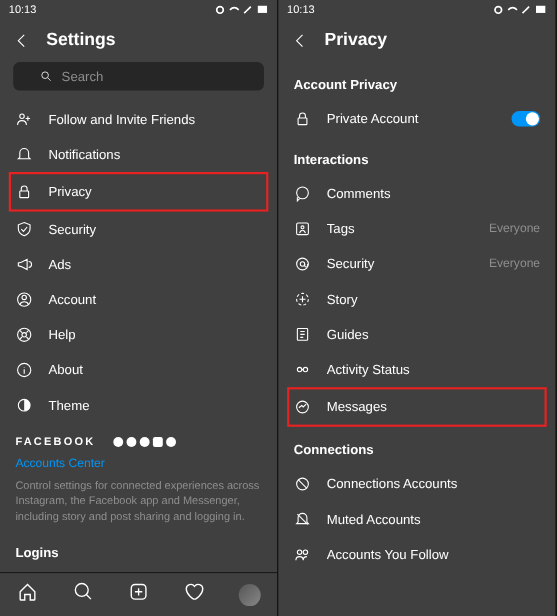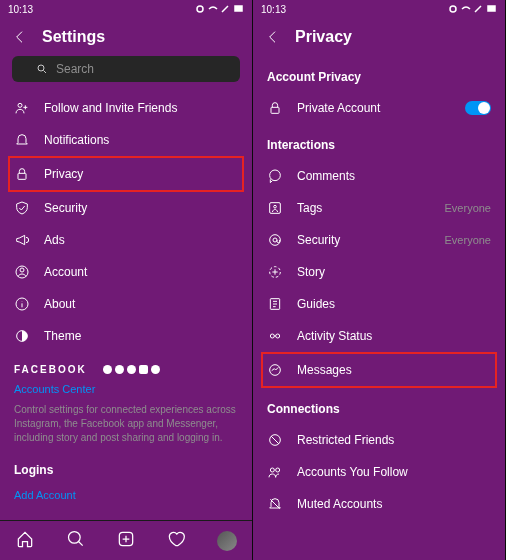--- a/index.html
+++ b/index.html
@@ -1,17 +1,17 @@
 <!DOCTYPE html>
 <html><head>
 <meta charset="utf-8">
 <style>
 *{margin:0;padding:0;box-sizing:border-box;font-family:-apple-system,BlinkMacSystemFont,sans-serif}
 body{background:#000;color:#fff;width:506px;height:560px;display:flex;overflow:hidden}
-.pane{width:253px;height:560px;background:#701a75;display:flex;flex-direction:column;border-right:1px solid #0a0a0a}
+.pane{width:253px;height:560px;background:#404040;display:flex;flex-direction:column;border-right:1px solid #0a0a0a}
 .status{display:flex;justify-content:space-between;align-items:center;padding:4px 8px;font-size:10px;height:18px}
 .status-right{display:flex;gap:3px;align-items:center}
 .status-right svg{width:10px;height:10px}
 .header{display:flex;align-items:center;gap:14px;padding:8px 12px;height:38px}
 .header-title{font-size:16px;font-weight:700}
 .content{flex:1;overflow-y:auto;padding:0 12px}
 .content::-webkit-scrollbar{width:0}
 .search{background:#262626;border-radius:6px;display:flex;align-items:center;gap:8px;padding:6px 24px;margin-bottom:10px;color:#8e8e8e;font-size:12px}
 .row{display:flex;align-items:center;gap:14px;padding:8px 2px;font-size:12px}
 .row-val{margin-left:auto;color:#8e8e8e;font-size:11px}
@@ -102,20 +102,28 @@
       <svg class="ico" viewBox="0 0 24 24">
           <circle cx="12" cy="12" r="9"></circle>
           <circle cx="12" cy="9" r="3"></circle>
           <path d="M6 19c1-3 4-4 6-4s5 1 6 4"></path>
         </svg>
       <span>Account</span>
     </div>
     <div class="row">
       <svg class="ico" viewBox="0 0 24 24">
           <circle cx="12" cy="12" r="9"></circle>
+          <circle cx="12" cy="12" r="3"></circle>
+          <path d="M6 6l3 3 M18 6l-3 3 M6 18l3-3 M18 18l-3-3"></path>
+        </svg>
+      <span>Help</span>
+    </div>
+    <div class="row">
+      <svg class="ico" viewBox="0 0 24 24">
+          <circle cx="12" cy="12" r="9"></circle>
           <path d="M12 8v.5 M12 11v6"></path>
         </svg>
       <span>About</span>
     </div>
     <div class="row">
       <svg class="ico" viewBox="0 0 24 24">
           <circle cx="12" cy="12" r="8"></circle>
           <path d="M12 4a8 8 0 010 16" fill="#fff" stroke="none"></path>
         </svg>
       <span>Theme</span>
@@ -244,31 +252,31 @@
           <path d="M7 13l4-3 2 2 4-4"></path>
         </svg>
       <span>Messages</span>
     </div>
     <div class="section">Connections</div>
     <div class="row">
       <svg class="ico" viewBox="0 0 24 24">
           <circle cx="12" cy="12" r="8"></circle>
           <path d="M6 6l12 12"></path>
         </svg>
-      <span>Restricted Friends</span>
+      <span>Connections Accounts</span>
+    </div>
+    <div class="row">
+      <svg class="ico" viewBox="0 0 24 24">
+          <path d="M6 16V10a6 6 0 0112 0v6l2 2H4l2-2z"></path>
+          <path d="M5 5l14 14"></path>
+        </svg>
+      <span>Muted Accounts</span>
     </div>
     <div class="row">
       <svg class="ico" viewBox="0 0 24 24">
           <circle cx="8" cy="9" r="3"></circle>
           <circle cx="16" cy="9" r="3"></circle>
           <path d="M3 20c0-3 2-5 5-5s5 2 5 5 M13 20c0-3 2-5 5-5"></path>
         </svg>
       <span>Accounts You Follow</span>
     </div>
-    <div class="row">
-      <svg class="ico" viewBox="0 0 24 24">
-          <path d="M6 16V10a6 6 0 0112 0v6l2 2H4l2-2z"></path>
-          <path d="M5 5l14 14"></path>
-        </svg>
-      <span>Muted Accounts</span>
-    </div>
   </div>
 </div>
 
 </body></html>

